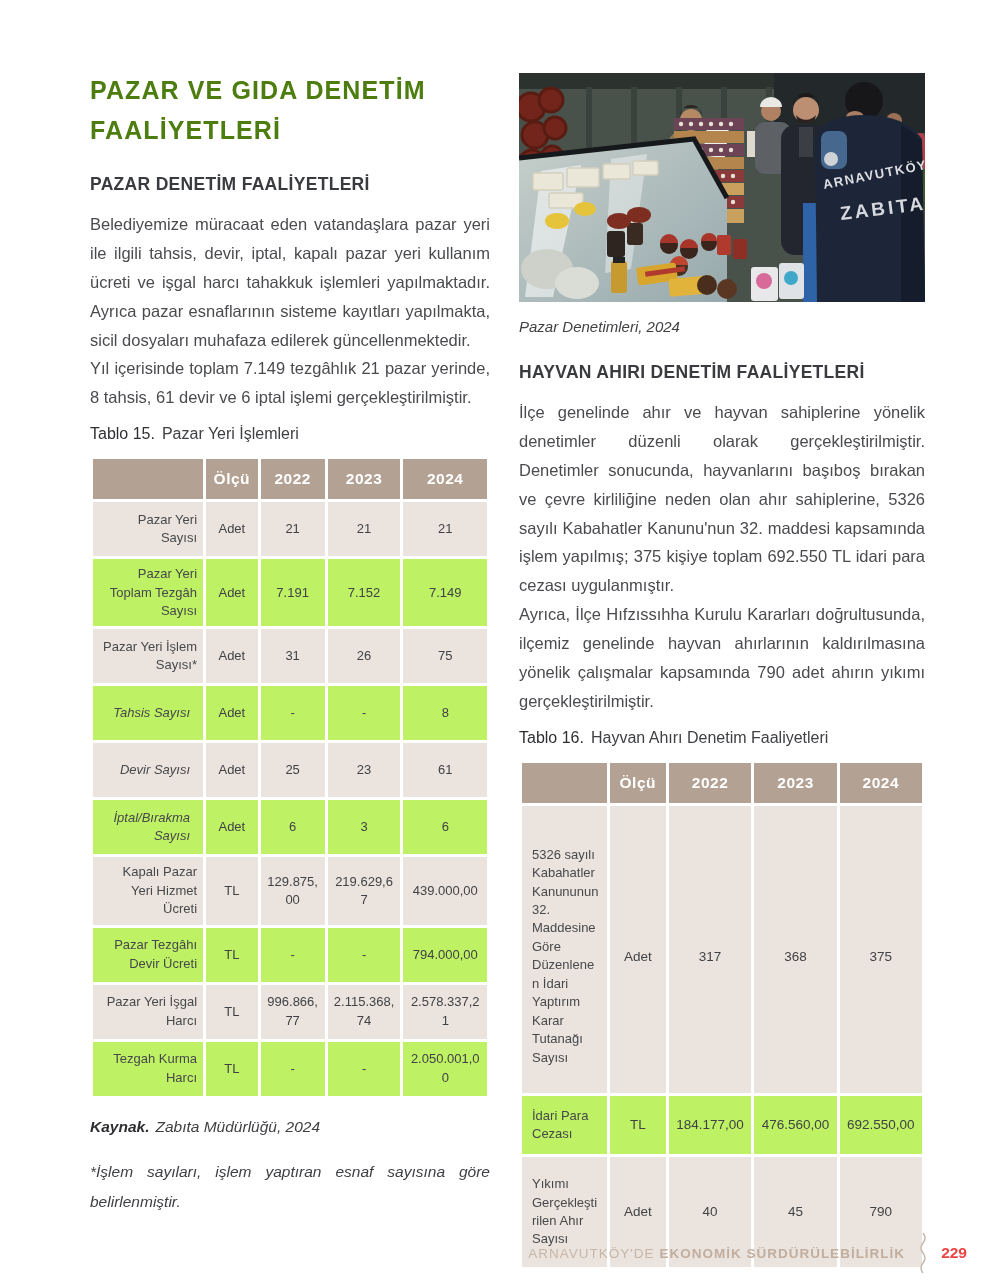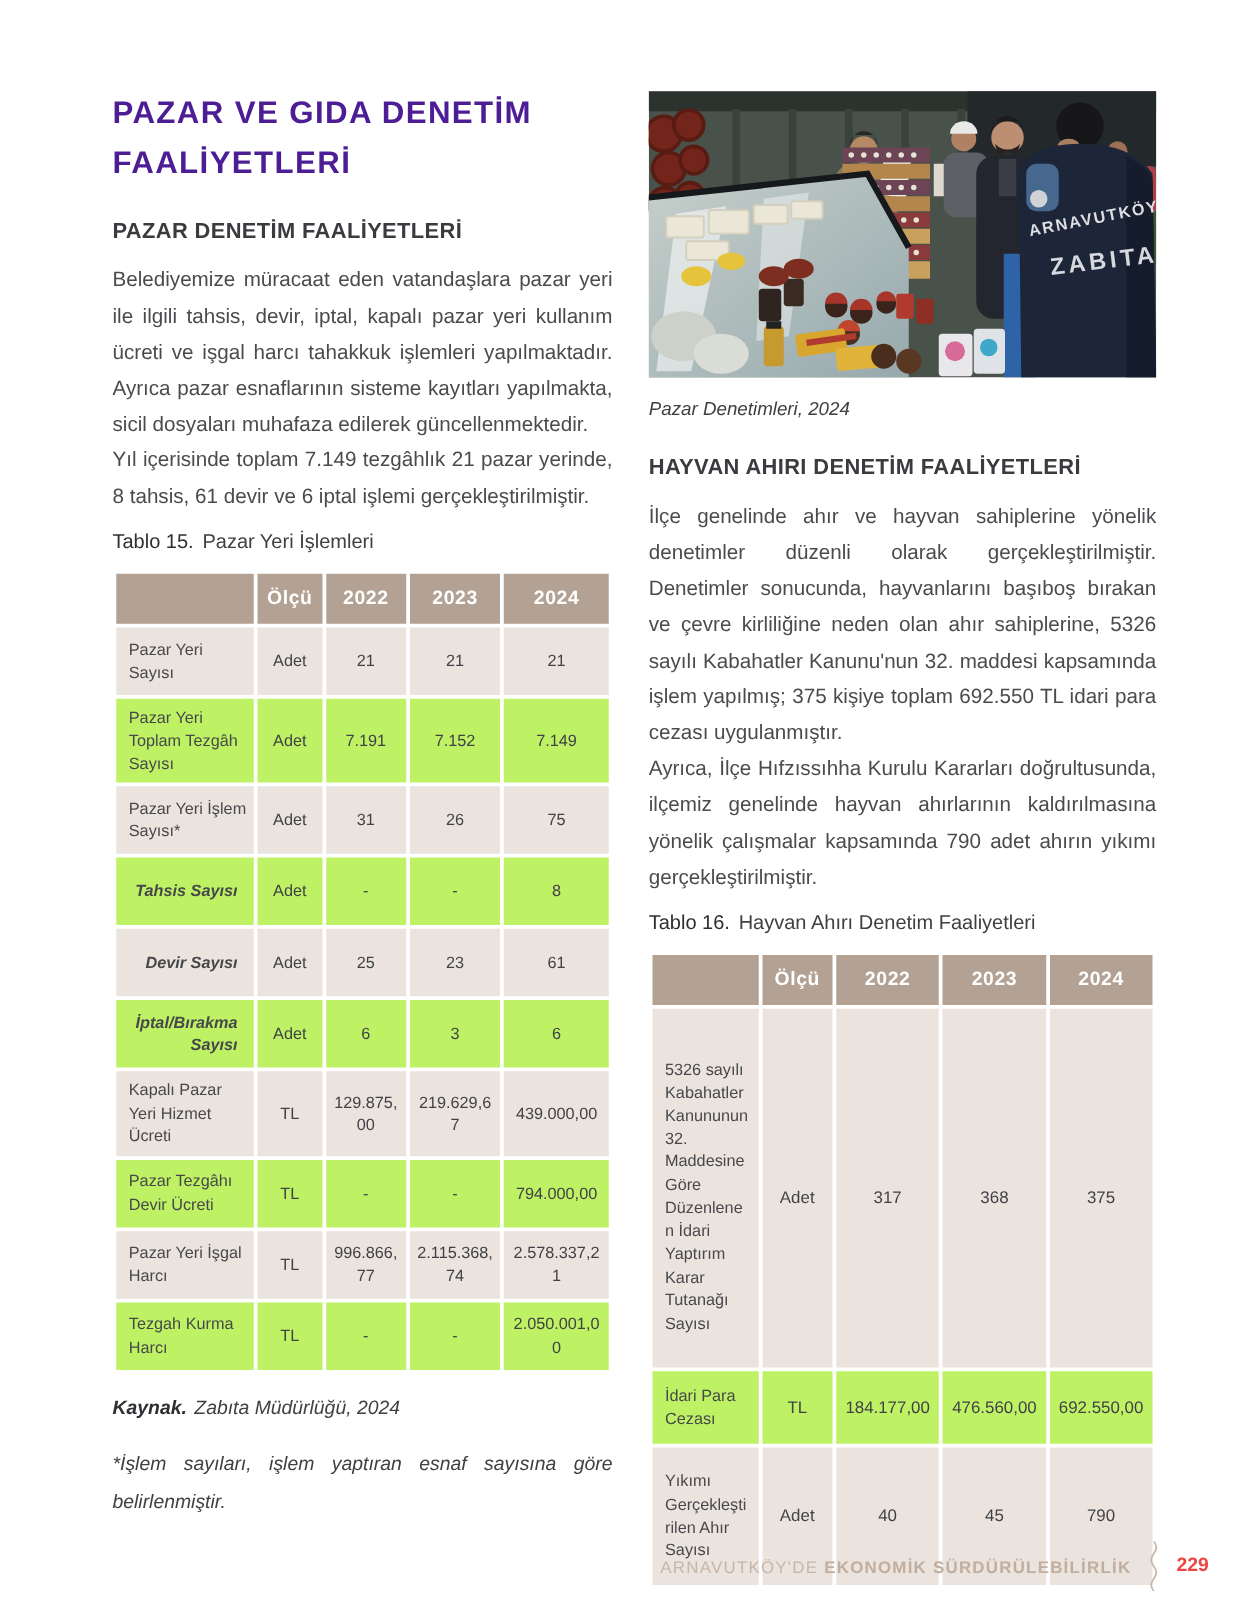--- a/index.html
+++ b/index.html
@@ -4,21 +4,21 @@
 <style>
   html,body { margin:0; padding:0; background:#ffffff; }
   .page {
     position:relative; width:1000px; height:1285px; background:#ffffff;
     font-family:"Liberation Sans", sans-serif; overflow:hidden;
   }
   .col-left  { position:absolute; left:90px;  top:70px; width:400px; }
   .col-right { position:absolute; left:519px; top:73px; width:406px; }
 
   h1.doc-title {
-    margin:0 0 24px 0; font-size:25px; font-weight:700; color:#4c1d95;
+    margin:0 0 24px 0; font-size:25px; font-weight:700; color:#4d7c0f;
     letter-spacing:1.1px; line-height:1.6;
   }
   h2.section {
     margin:0 0 15px 0; font-size:17.5px; font-weight:700; color:#3a3b3e;
     letter-spacing:0.3px;
   }
   .col-right h2.section { margin-top:27px; }
   p.body {
     margin:0; font-size:16.5px; color:#4a4b4e; line-height:1.75;
     text-align:justify;
@@ -31,24 +31,24 @@
     background:#b3a294; color:#ffffff; font-size:15.5px; font-weight:700;
     height:36px; padding:2px 3px; letter-spacing:0.5px;
   }
   table.data td {
     font-size:13px; color:#414246; text-align:center; vertical-align:middle;
     padding:6px 6px; line-height:1.42; overflow-wrap:break-word;
   }
   table.data tr.a td { background:#ebe4de; }
   table.data tr.b td { background:#bef264; }
   table.data td.lbl { text-align:left; padding-left:10px; color:#47484b; }
-  table.data tr.sub td.lbl { font-style:italic; text-align:right; padding-right:13px;font-weight:bold; }
+  table.data tr.sub td.lbl { font-style:italic; text-align:right; padding-right:13px; }
 
   #table15 td { height:42px; }
-  #table15 th:nth-child(1), #table15 td:nth-child(1) { width:29.5%; }
+  #table15 th:nth-child(1), #table15 td:nth-child(1) { width:29.5%;text-align:right; }
   #table15 th:nth-child(2), #table15 td:nth-child(2) { width:13%; }
   #table15 th:nth-child(3), #table15 td:nth-child(3) { width:16.5%; }
   #table15 th:nth-child(4), #table15 td:nth-child(4) { width:19%; }
   #table15 th:nth-child(5), #table15 td:nth-child(5) { width:22%; }
 
   #table16 td { height:46px; font-size:13.5px; }
   #table16 td.lbl { font-size:13px; }
   #table16 th:nth-child(1), #table16 td:nth-child(1) { width:22%; }
   #table16 th:nth-child(2), #table16 td:nth-child(2) { width:14%; }
   #table16 th:nth-child(3), #table16 td:nth-child(3) { width:21.4%; }

